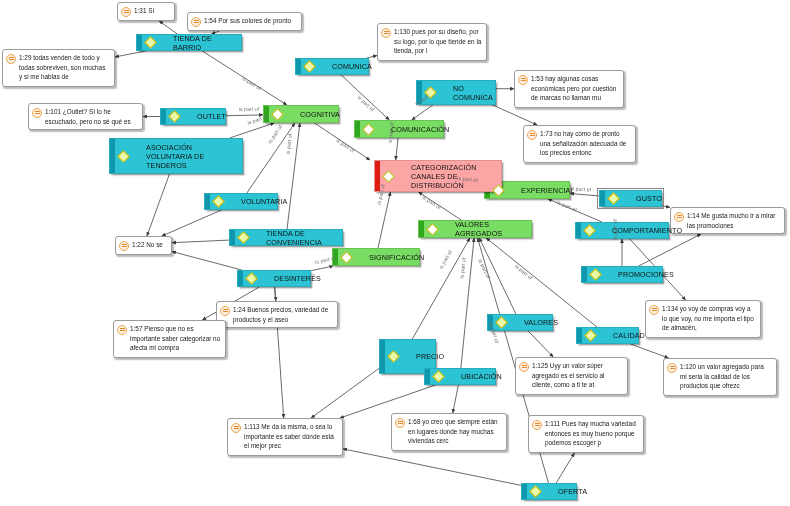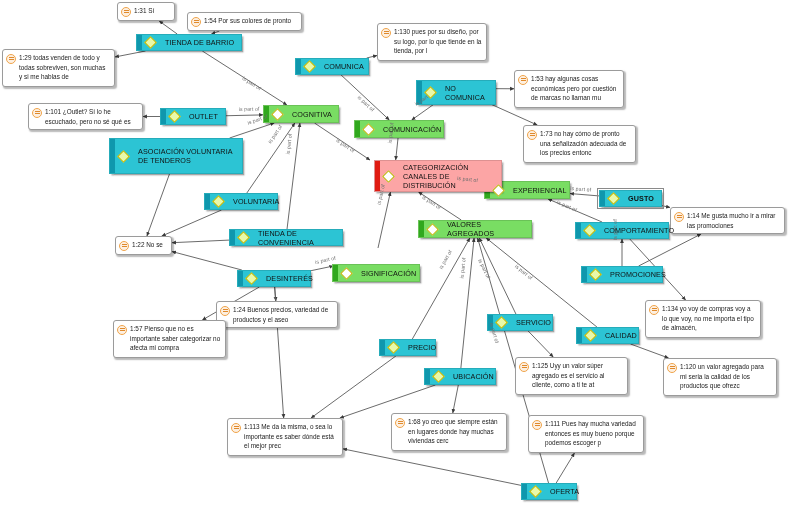--- a/index.html
+++ b/index.html
@@ -20,21 +20,21 @@
     left: 0; top: 0;
     width: 790px; height: 506px;
     pointer-events: none;
   }
   
   .node {
     position: absolute;
     box-sizing: border-box;
     display: flex;
     align-items: center;
-    gap: 8px;
+    gap: 16px;
     padding: 2px 4px 2px 3px;
     font-size: 7.2px;
     letter-spacing: 0.1px;
     line-height: 1.25;
     color: #111;
     border: 1px solid rgba(0,0,0,0.12);
     box-shadow: 1.5px 1.5px 1.6px rgba(0,0,0,0.35);
   }
   .node .bar {
     position: absolute;
@@ -62,21 +62,20 @@
   .node.cyan .diamond { background: #e9f9a9; }
   .node.green { background: #79dd63; }
   .node.green .bar { background: #30a81d; }
   .node.green .diamond { background: #ffffff; }
   .node.red { background: #fca5a5; margin-left: 44px; }
   .node.red .bar { background: #e01b12; }
   .node.red .diamond { background: #ffffff; }
   .node.selected {
     outline: 1px solid #8a8a8a;
     outline-offset: 1.5px;
-    font-weight: bold;
   }
   
   .note {
     position: absolute;
     box-sizing: border-box;
     background: #ffffff;
     border: 1px solid #9b9b9b;
     border-radius: 3px;
     padding: 3px 4px 3px 3px;
     font-size: 6.4px;
@@ -226,28 +225,28 @@
         <span class="label">COMPORTAMIENTO</span>
       </div>
       <div class="node cyan" style="left: 581px; top: 266px; width: 82px; height: 17px; justify-content: space-between;">
         <span class="bar"></span>
         <span class="diamond"></span>
         <span class="label">PROMOCIONES</span>
       </div>
       <div class="node cyan" style="left: 487px; top: 314px; width: 66px; height: 17px;">
         <span class="bar"></span>
         <span class="diamond"></span>
-        <span class="label">SERVICIO</span>
+        <span class="label">VALORES</span>
       </div>
       <div class="node cyan" style="left: 576px; top: 327px; width: 63px; height: 17px;">
         <span class="bar"></span>
         <span class="diamond"></span>
         <span class="label">CALIDAD</span>
       </div>
-      <div class="node cyan" style="left: 379px; top: 339px; width: 57px; height: 17px;">
+      <div class="node cyan" style="left: 379px; top: 339px; width: 57px; height: 35px;">
         <span class="bar"></span>
         <span class="diamond"></span>
         <span class="label">PRECIO</span>
       </div>
       <div class="node cyan" style="left: 424px; top: 368px; width: 72px; height: 17px;">
         <span class="bar"></span>
         <span class="diamond"></span>
         <span class="label">UBICACIÓN</span>
       </div>
       <div class="node cyan" style="left: 521px; top: 483px; width: 56px; height: 17px;">
@@ -268,21 +267,21 @@
       <div class="node green" style="left: 484px; top: 181px; width: 86px; height: 18px;">
         <span class="bar"></span>
         <span class="diamond"></span>
         <span class="label">EXPERIENCIAL</span>
       </div>
       <div class="node green" style="left: 418px; top: 220px; width: 114px; height: 18px;">
         <span class="bar"></span>
         <span class="diamond"></span>
         <span class="label">VALORES AGREGADOS</span>
       </div>
-      <div class="node green" style="left: 332px; top: 248px; width: 88px; height: 18px; margin-top: 16px;">
+      <div class="node green" style="left: 332px; top: 248px; width: 88px; height: 18px;">
         <span class="bar"></span>
         <span class="diamond"></span>
         <span class="label">SIGNIFICACIÓN</span>
       </div>
       <div class="node red" style="left: 330px; top: 160px; width: 128px; height: 32px;">
         <span class="bar"></span>
         <span class="diamond"></span>
         <span class="label">CATEGORIZACIÓN CANALES DE DISTRIBUCIÓN</span>
       </div>
     </div>

